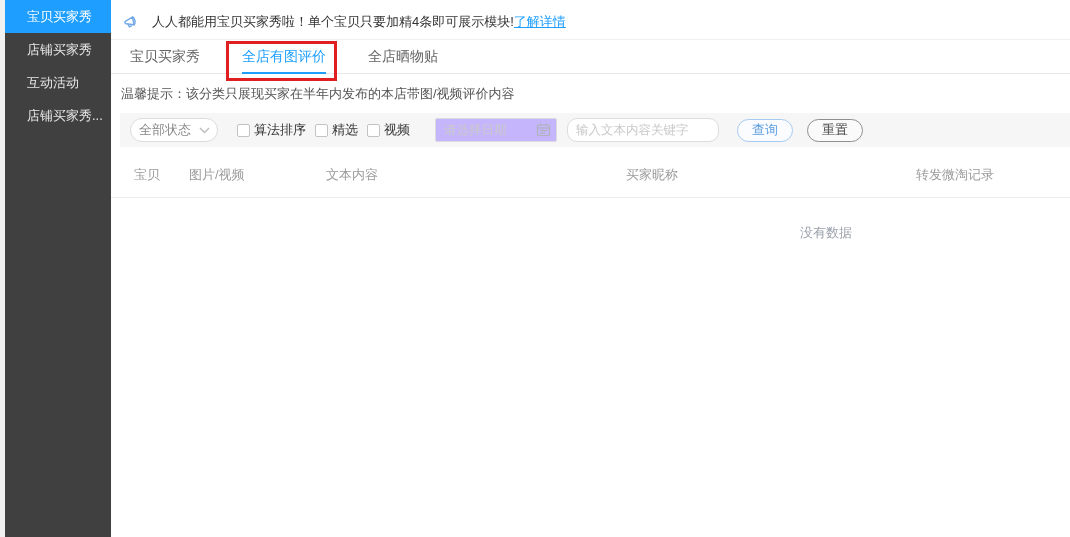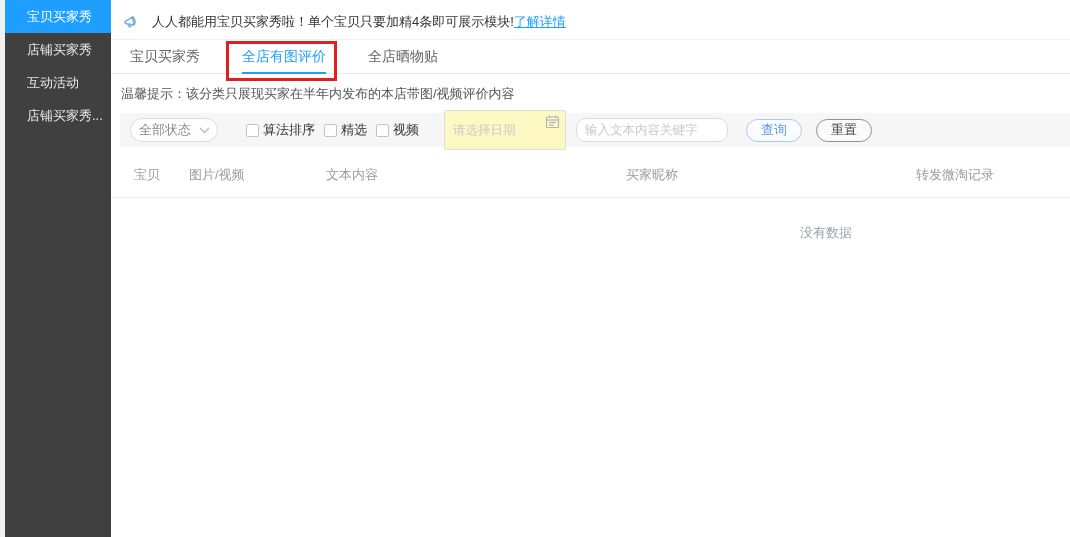--- a/index.html
+++ b/index.html
@@ -25,27 +25,27 @@
   .tab { font-size:14px; color:#666; height:34px; line-height:32px; margin-right:42px; cursor:pointer; position:relative; }
   .tab.active { color:#1e9fff; border-bottom:2px solid #1e9fff; }
   .tab-annotation { position:absolute; left:-16px; right:-11px; top:1px; bottom:-9px; border:3px solid #e02020; pointer-events:none; z-index:3; }
 
   .tip { padding:11px 0 10px 10px; font-size:13px; color:#555; }
 
   .filterbar { margin-left:9px; height:34px; background:#f6f6f6; display:flex; align-items:center; padding:0 10px; }
   .status-select { width:88px; height:24px; background:#fff; border:1px solid #dcdcdc; border-radius:12px;
       display:flex; align-items:center; justify-content:space-between; padding:0 7px 0 8px;
       font-size:13px; color:#888; cursor:pointer; }
-  .cb-group { display:flex; align-items:center; margin-left:28px; }
+  .cb-group { display:flex; align-items:center; margin-left:19px; }
   .cb { display:flex; align-items:center; margin-right:9px; cursor:pointer; }
   .cb input { appearance:none; -webkit-appearance:none; width:13px; height:13px; border:1px solid #c3c3c3;
       border-radius:2px; background:#fff; margin:0 4px 0 0; cursor:pointer; }
   .cb span { font-size:13px; color:#333; }
   .date-wrap { position:relative; margin-left:16px; }
-  .date-wrap input { width:122px; height:40px; border:1px solid #dcdcdc; border-radius:2px; background:#fef9c3;
+  .date-wrap input { width:122px; height:24px; border:1px solid #dcdcdc; border-radius:2px; background:#c4b5fd;
       font-size:12.5px; padding:0 24px 0 8px; color:#333; font-family:inherit; }
   .date-wrap .cal { position:absolute; right:6px; top:4px; }
   .kw-input { margin-left:10px; width:152px; height:24px; border:1px solid #dcdcdc; border-radius:10px;
       background:#fff; font-size:12.5px; padding:0 8px; color:#333; font-family:inherit; }
   input::placeholder { color:#c9c9c9; }
   .btn { height:23px; border-radius:12px; font-size:13px; padding:0 14px; cursor:pointer;
       display:flex; align-items:center; font-family:inherit; }
   .btn-query { margin-left:18px; border:1px solid #a6cbf0; color:#5e9de0; background:#fafcff; }
   .btn-reset { margin-left:14px; border:1px solid #8f8f8f; color:#444; background:#fafafa; }
 

